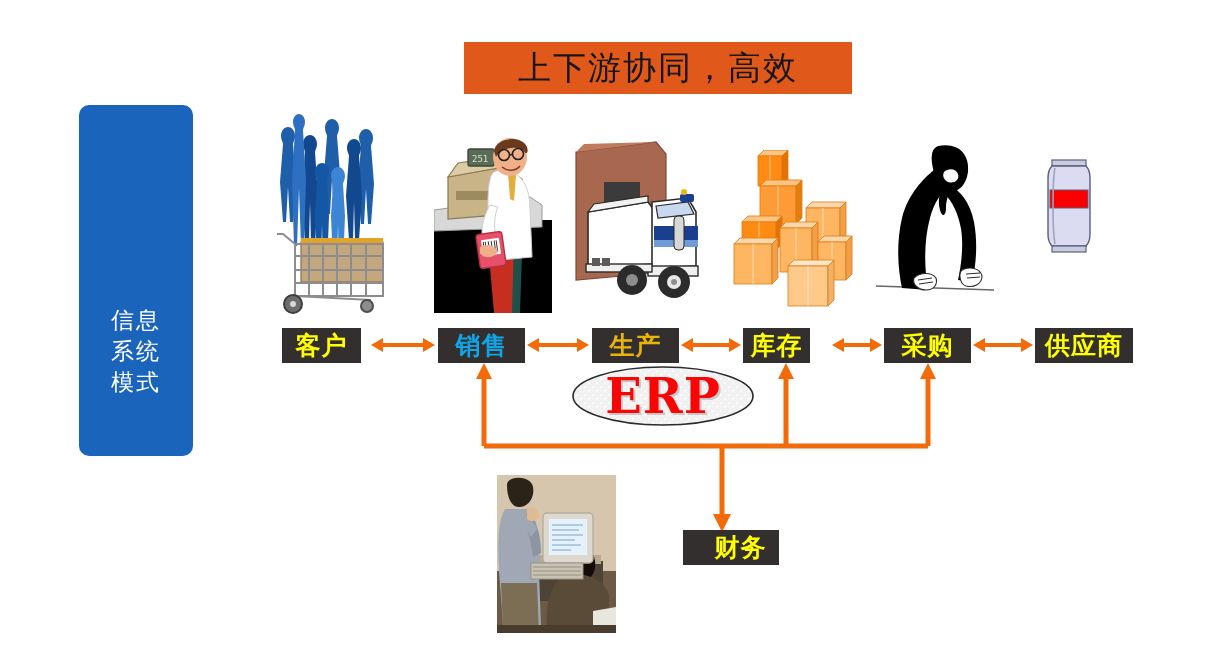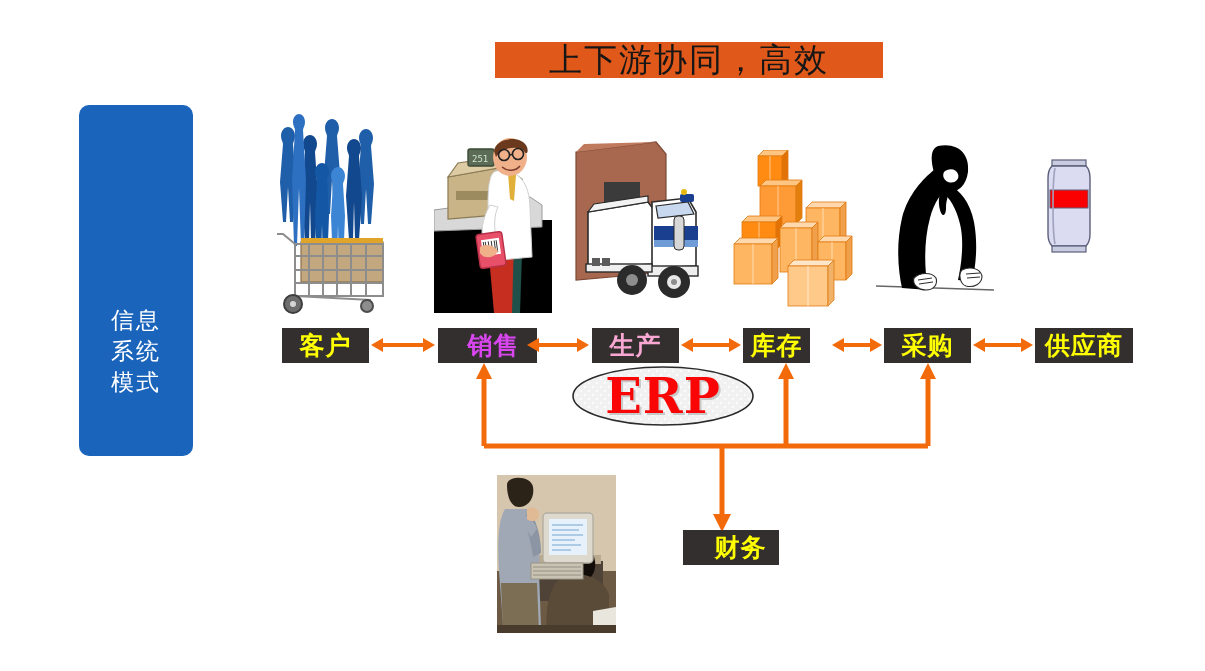--- a/index.html
+++ b/index.html
@@ -26,22 +26,22 @@
     color: #161616;
     font-family: "DejaVu Serif", "Liberation Serif", serif;
     font-weight: 400;
     display: flex;
     align-items: center;
     justify-content: center;
     letter-spacing: 2px;
     white-space: nowrap;
   }
   #banner-top {
-    left: 495px; top: 42px;
-    width: 388px; height: 36px;
+    left: 464px; top: 42px;
+    width: 388px; height: 52px;
     font-size: 33px;
   }
   #banner-bottom {
     left: 722px; top: 576px;
     width: 384px; height: 48px;
     font-size: 32px;
   }
 
   
   #sidebar {
@@ -399,27 +399,27 @@
         <line x1="36" y1="92" x2="84" y2="92"></line>
           <line x1="36" y1="96" x2="84" y2="96"></line>
         <line x1="36" y1="100" x2="84" y2="100"></line>
       </g>
       <polygon points="96,136 119,132 119,158 96,158" fill="#e9e6de"></polygon>
       <rect x="0" y="150" width="119" height="8" fill="#4a3c2c"></rect>
     </svg>
   </div>
 
   <div id="chain-layer">
-      <div class="chain-box" style="left: 282px; top: 328px; width: 87px; background: rgb(51, 47, 46); color: rgb(255, 255, 0);">
+      <div class="chain-box" style="left: 282px; top: 328px; width: 79px; background: rgb(51, 47, 46); color: rgb(255, 255, 0);">
         <span>客户</span>
       </div>
-      <div class="chain-box" style="left: 438px; top: 328px; width: 87px; background: rgb(51, 47, 46); color: #d946ef; padding-left: 12px;">
+      <div class="chain-box" style="left: 438px; top: 328px; width: 87px; background: rgb(51, 47, 46); color: #0ea5e9;">
         <span>销售</span>
       </div>
-      <div class="chain-box" style="left: 592px; top: 328px; width: 87px; background: rgb(51, 47, 46); color: #f9a8d4; text-align: right;">
+      <div class="chain-box" style="left: 592px; top: 328px; width: 87px; background: rgb(51, 47, 46); color: #eab308; text-align: right;">
         <span>生产</span>
       </div>
       <div class="chain-box" style="left: 743px; top: 328px; width: 67px; background: rgb(51, 47, 46); color: rgb(255, 255, 0);">
         <span>库存</span>
       </div>
       <div class="chain-box" style="left: 884px; top: 328px; width: 87px; background: rgb(51, 47, 46); color: rgb(255, 255, 0); text-align: right;">
         <span>采购</span>
       </div>
       <div class="chain-box" style="left: 1035px; top: 328px; width: 98px; background: rgb(51, 47, 46); color: rgb(255, 255, 0);">
         <span>供应商</span>

